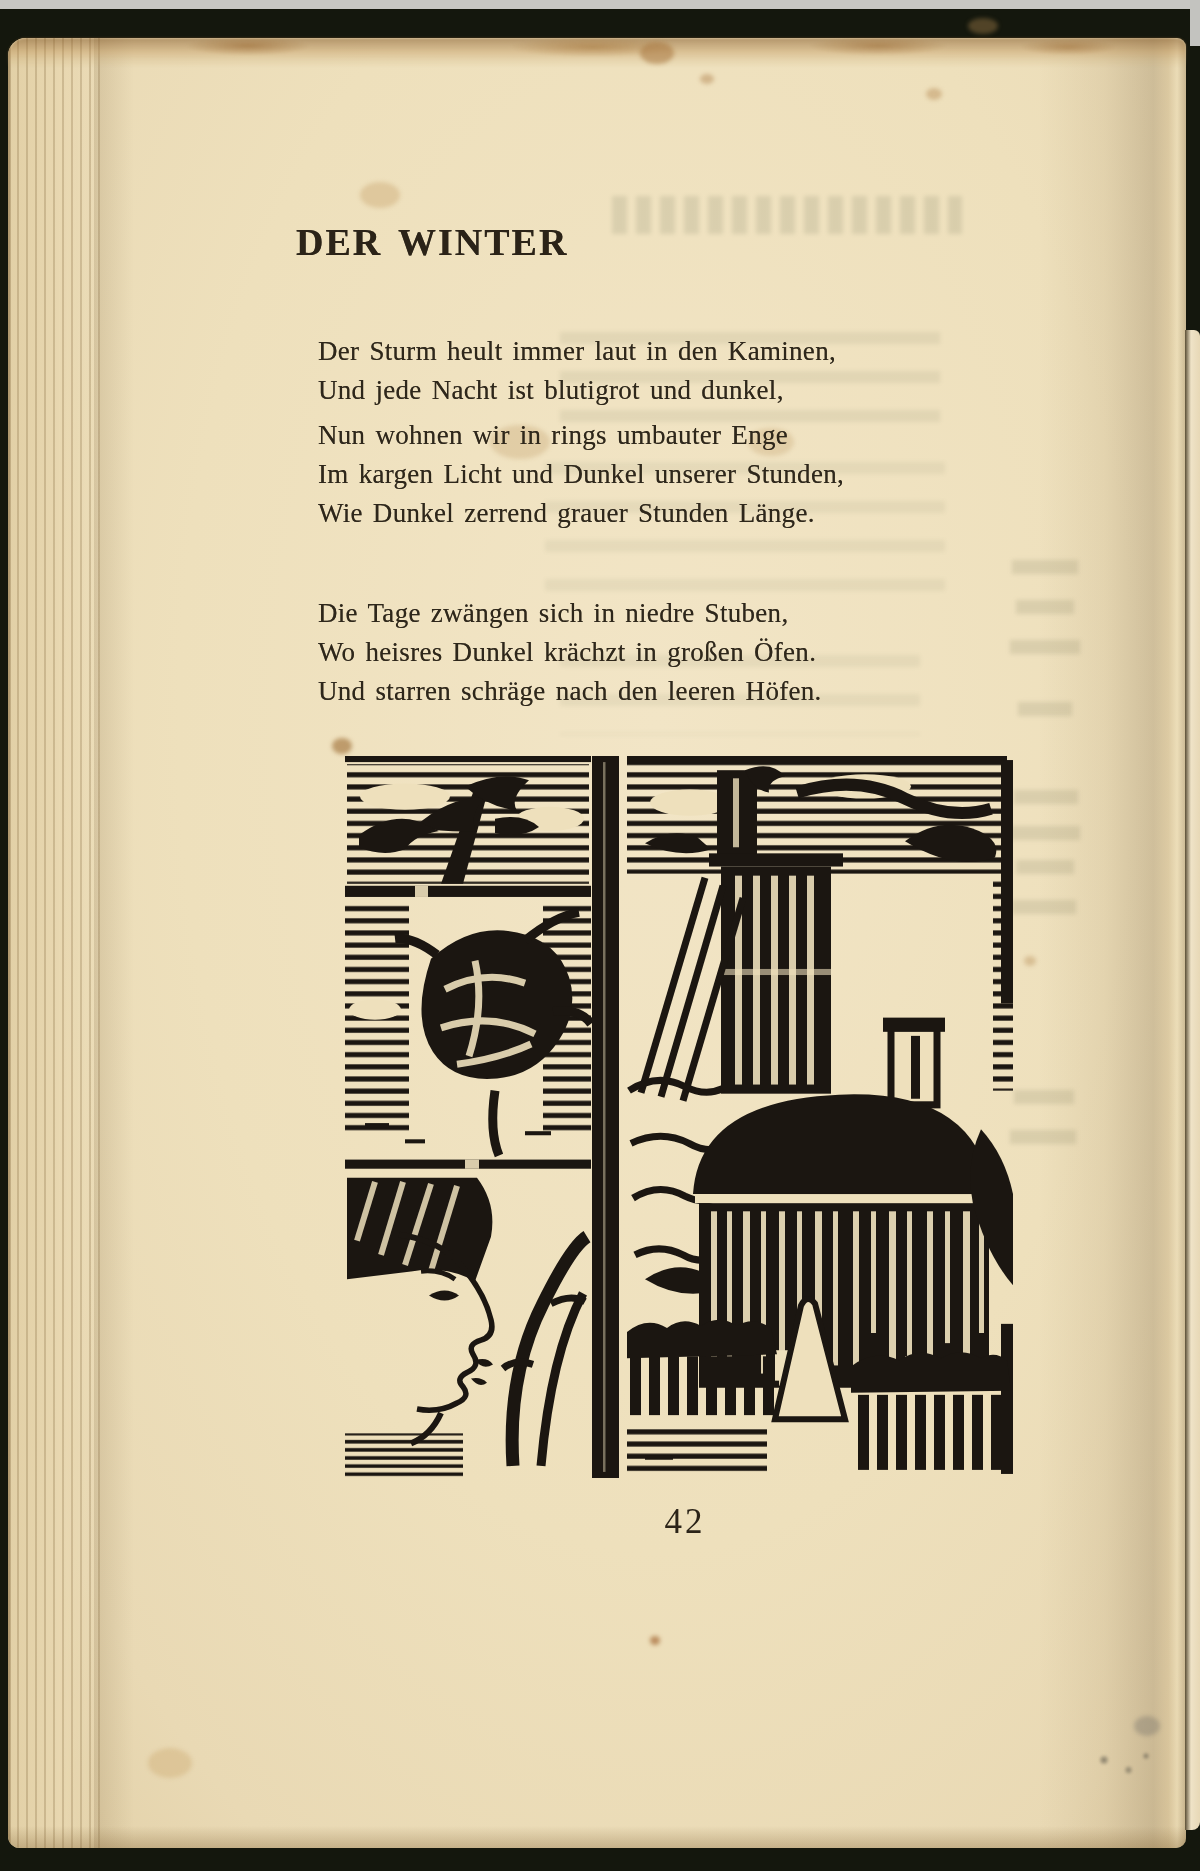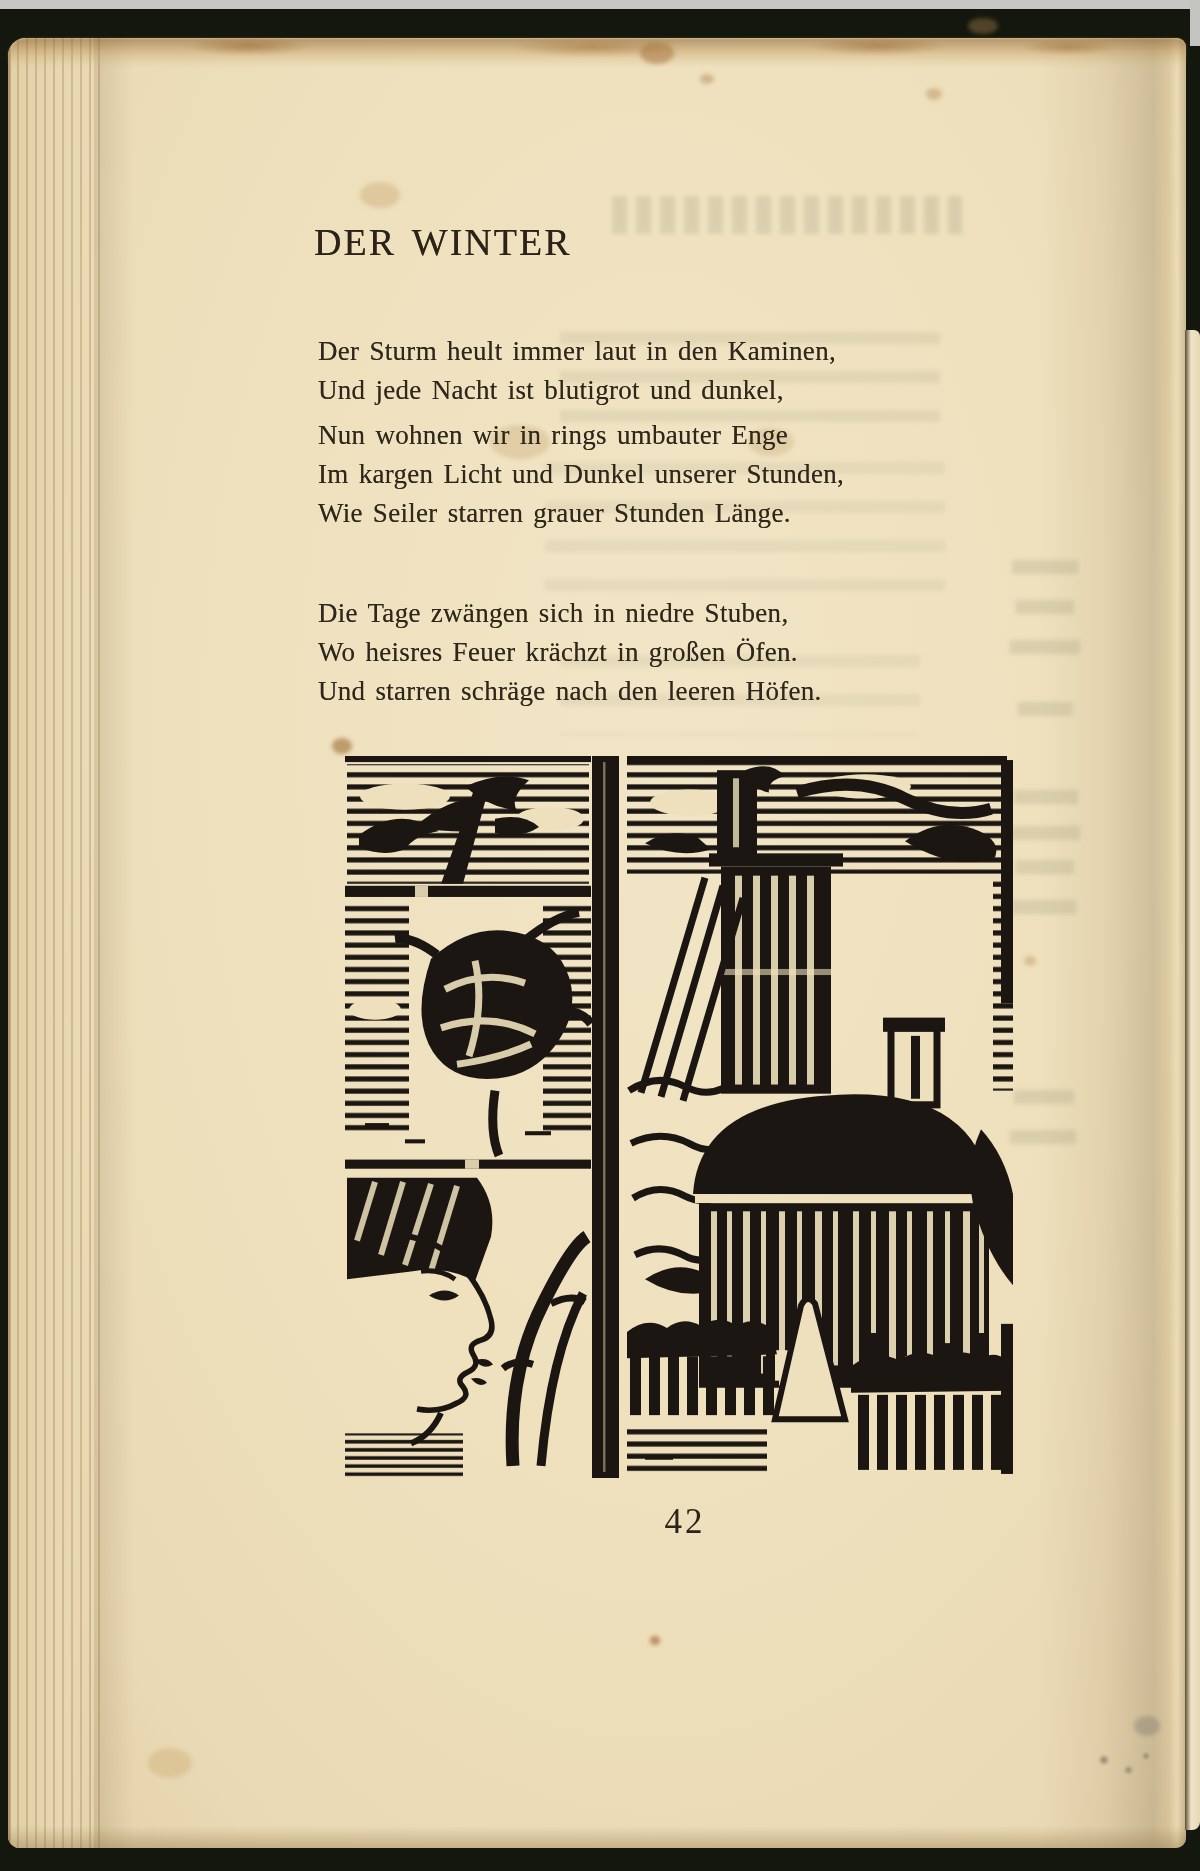--- a/index.html
+++ b/index.html
@@ -67,21 +67,21 @@
   .gb2{left:545px;top:462px;width:400px;height:148px;opacity:.4;}
   .gb3{left:560px;top:655px;width:360px;height:80px; opacity:.4;}
   .ghost-line{height:14px;background:rgba(110,112,82,.16);}
   .gl1{left:1012px;top:560px;width:66px;} .gl2{left:1016px;top:600px;width:58px;}
   .gl3{left:1010px;top:640px;width:70px;} .gl4{left:1018px;top:702px;width:54px;}
   .gl5{left:1014px;top:790px;width:64px;} .gl6{left:1010px;top:826px;width:70px;}
   .gl7{left:1016px;top:860px;width:58px;} .gl8{left:1012px;top:900px;width:64px;}
   .gl9{left:1014px;top:1090px;width:60px;}.gl10{left:1010px;top:1130px;width:66px;}
 
   
-  #poem-title{position:absolute;left:314px;top:220px;font-size:38px;font-weight:400;
+  #poem-title{position:absolute;left:296px;top:220px;font-size:38px;font-weight:700;
         color:#2b2318;letter-spacing:2px;word-spacing:5px;text-shadow:0 0 .5px rgba(43,35,24,.7);}
   .stanza{position:absolute;left:318px;font-size:27px;line-height:39px;color:#2e271b;
         word-spacing:3px;letter-spacing:.3px;text-shadow:0 0 .4px rgba(46,39,27,.6);white-space:nowrap;}
   #stanza-1{top:288px;margin-top:44px;} #stanza-2{top:416px;} #stanza-3{top:594px;}
   #page-number{position:absolute;left:645px;top:1502px;width:80px;text-align:center;
         font-size:35px;color:#2b2318;letter-spacing:3px;}
 
   
   #woodcut{position:absolute;left:345px;top:756px;}
 </style>
@@ -132,25 +132,25 @@
 
   <div id="poem-title">DER WINTER</div>
 
   <div id="stanza-1" class="stanza">
     <div>Der Sturm heult immer laut in den Kaminen,</div>
     <div>Und jede Nacht ist blutigrot und dunkel,</div>
   </div>
   <div id="stanza-2" class="stanza">
     <div>Nun wohnen wir in rings umbauter Enge</div>
     <div>Im kargen Licht und Dunkel unserer Stunden,</div>
-    <div>Wie Seiler starren grauer Stunden Länge.</div>
+    <div>Wie Dunkel zerrend grauer Stunden Länge.</div>
   </div>
   <div id="stanza-3" class="stanza">
     <div>Die Tage zwängen sich in niedre Stuben,</div>
-    <div>Wo heisres Feuer krächzt in großen Öfen.</div>
+    <div>Wo heisres Dunkel krächzt in großen Öfen.</div>
     <div>Und starren schräge nach den leeren Höfen.</div>
   </div>
 
   <svg id="woodcut" width="668" height="722" viewBox="0 0 668 712" preserveAspectRatio="none">
     <defs>
       <pattern id="hs" width="9" height="12" patternUnits="userSpaceOnUse">
         <rect y="4" width="9" height="5" fill="#1b1611"></rect>
       </pattern>
       <pattern id="hs2" width="9" height="8" patternUnits="userSpaceOnUse">
         <rect y="2.5" width="9" height="3.5" fill="#1b1611"></rect>

